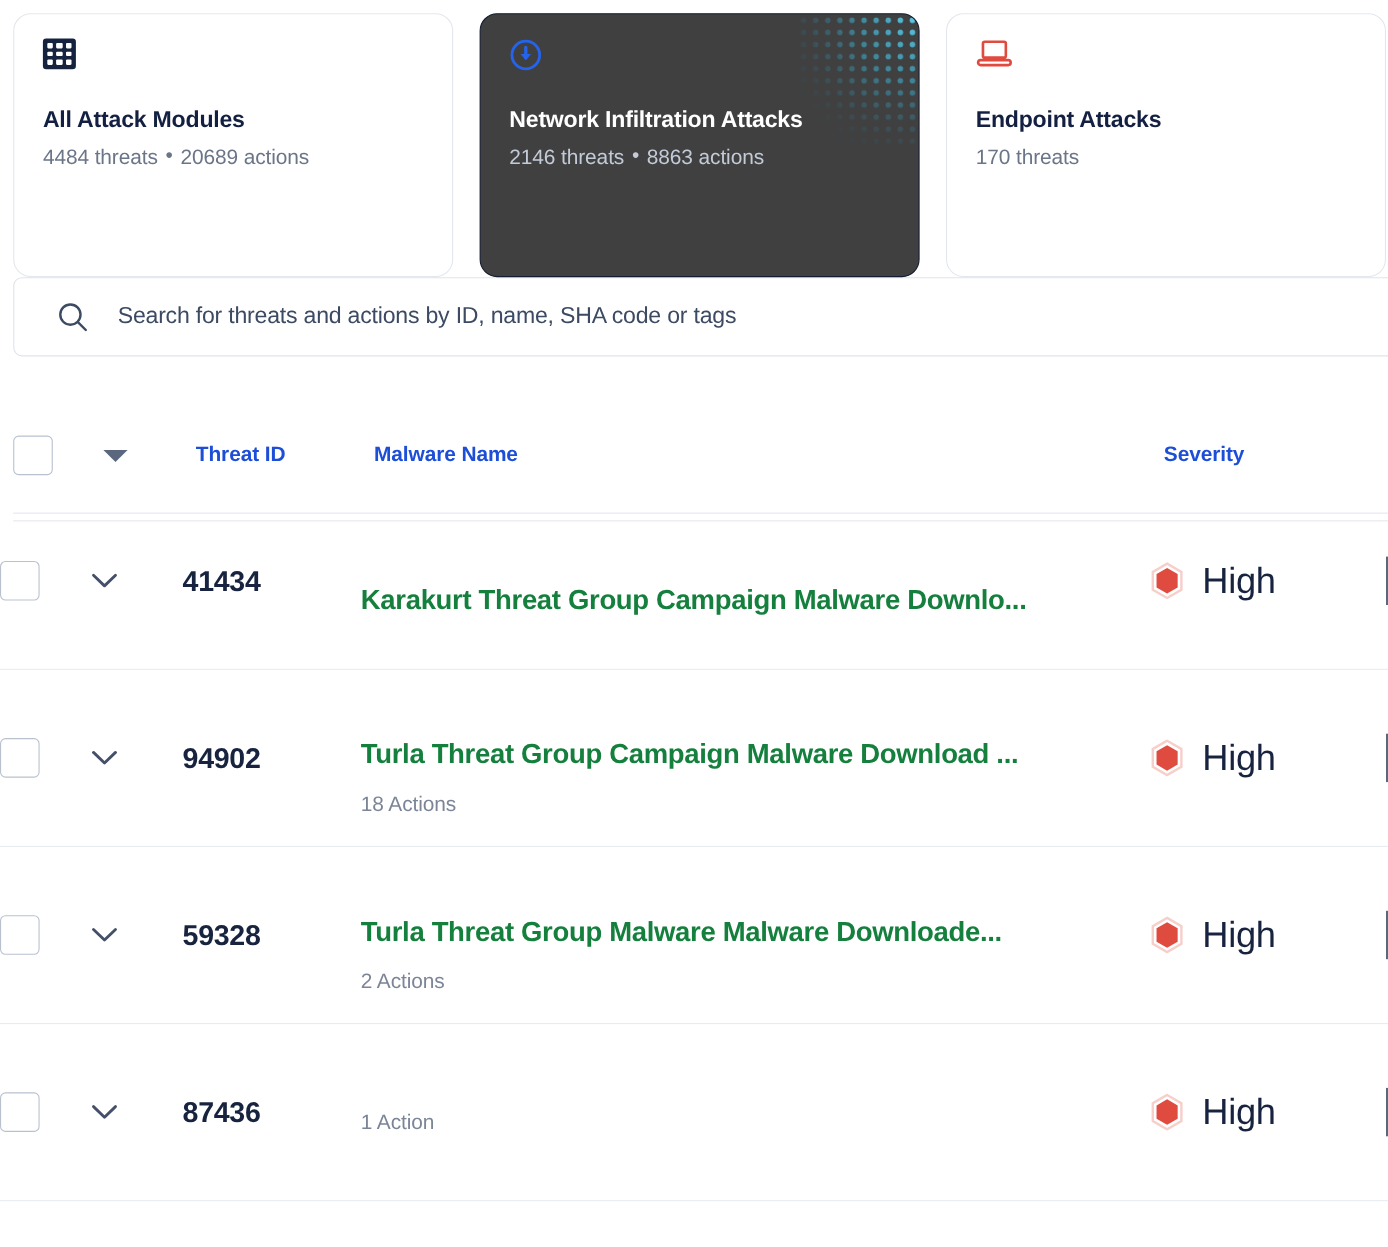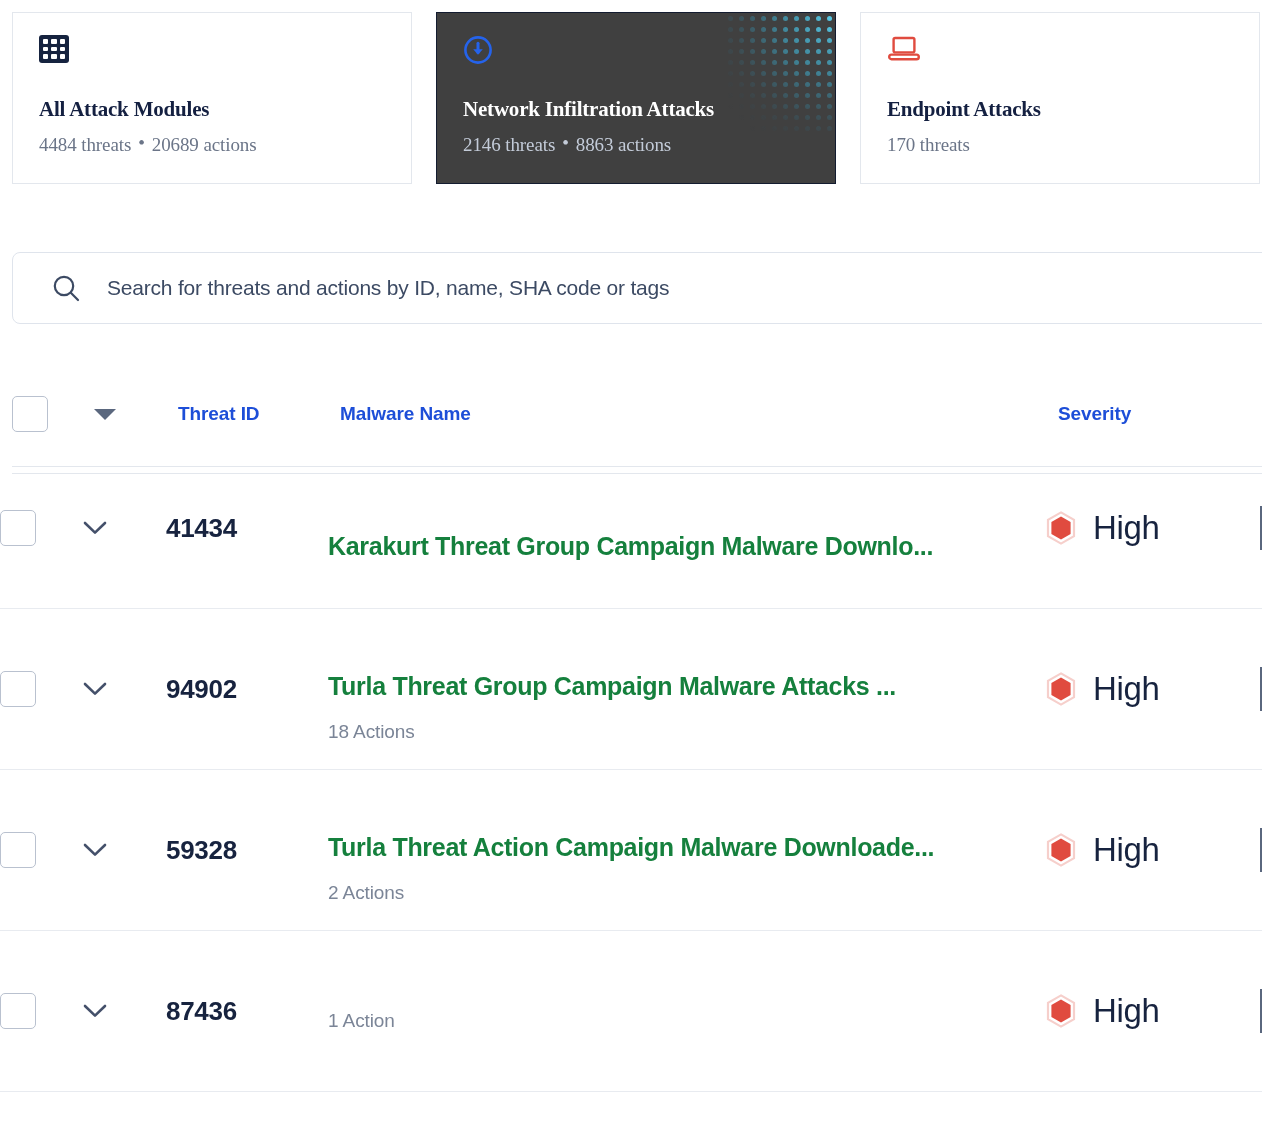--- a/index.html
+++ b/index.html
@@ -24,27 +24,26 @@
     display: flex;
     gap: 24px;
     padding: 12px 12px 0 12px;
     height: 210px;
   }
 
   .card {
     position: relative;
     width: 400px;
     flex: 0 0 400px;
-    height: 172px;
-    border-radius: 0;
+    height: 240px;
+    border-radius: 16px;
     padding: 22px 24px 20px 26px;
     background: #ffffff;
     border: 1px solid #e3e7ed;
     overflow: hidden;
-    font-family: Liberation Serif, serif;
   }
 
   .card.active {
     background: #404040;
     border-color: #131c30;
   }
 
   .card-icon {
     height: 46px;
     display: flex;
@@ -362,21 +361,21 @@
       <div class="col-check">
         <span class="cbox"></span>
       </div>
       <div class="col-chev">
         <svg class="chev" width="26" height="16" viewBox="0 0 26 16">
           <path d="M3 3 L13 12.6 L23 3" fill="none" stroke="#44506a" stroke-width="2.6" stroke-linecap="round" stroke-linejoin="round"></path>
         </svg>
       </div>
       <div class="col-id cell-id">94902</div>
       <div class="col-name">
-        <div class="cell-name-main">Turla Threat Group Campaign Malware Attacks ...</div>
+        <div class="cell-name-main">Turla Threat Group Campaign Malware Download ...</div>
         <div class="cell-name-sub">18 Actions</div>
       </div>
       <div class="col-sev">
         <div class="sev">
           <svg class="hex-badge" width="30" height="34" viewBox="0 0 30 34">
             <path d="M15 1.4 L28 8.9 L28 25.1 L15 32.6 L2 25.1 L2 8.9 Z" fill="none" stroke="#f6cfcb" stroke-width="2.2"></path>
             <path d="M15 5.4 L24.6 10.9 L24.6 23.1 L15 28.6 L5.4 23.1 L5.4 10.9 Z" fill="#e04b3f"></path>
           </svg>
           <span class="sev-label">High</span>
         </div>
@@ -388,21 +387,21 @@
       <div class="col-check">
         <span class="cbox"></span>
       </div>
       <div class="col-chev">
         <svg class="chev" width="26" height="16" viewBox="0 0 26 16">
           <path d="M3 3 L13 12.6 L23 3" fill="none" stroke="#44506a" stroke-width="2.6" stroke-linecap="round" stroke-linejoin="round"></path>
         </svg>
       </div>
       <div class="col-id cell-id">59328</div>
       <div class="col-name">
-        <div class="cell-name-main">Turla Threat Action Campaign Malware Downloade...</div>
+        <div class="cell-name-main">Turla Threat Group Malware Malware Downloade...</div>
         <div class="cell-name-sub">2 Actions</div>
       </div>
       <div class="col-sev">
         <div class="sev">
           <svg class="hex-badge" width="30" height="34" viewBox="0 0 30 34">
             <path d="M15 1.4 L28 8.9 L28 25.1 L15 32.6 L2 25.1 L2 8.9 Z" fill="none" stroke="#f6cfcb" stroke-width="2.2"></path>
             <path d="M15 5.4 L24.6 10.9 L24.6 23.1 L15 28.6 L5.4 23.1 L5.4 10.9 Z" fill="#e04b3f"></path>
           </svg>
           <span class="sev-label">High</span>
         </div>

